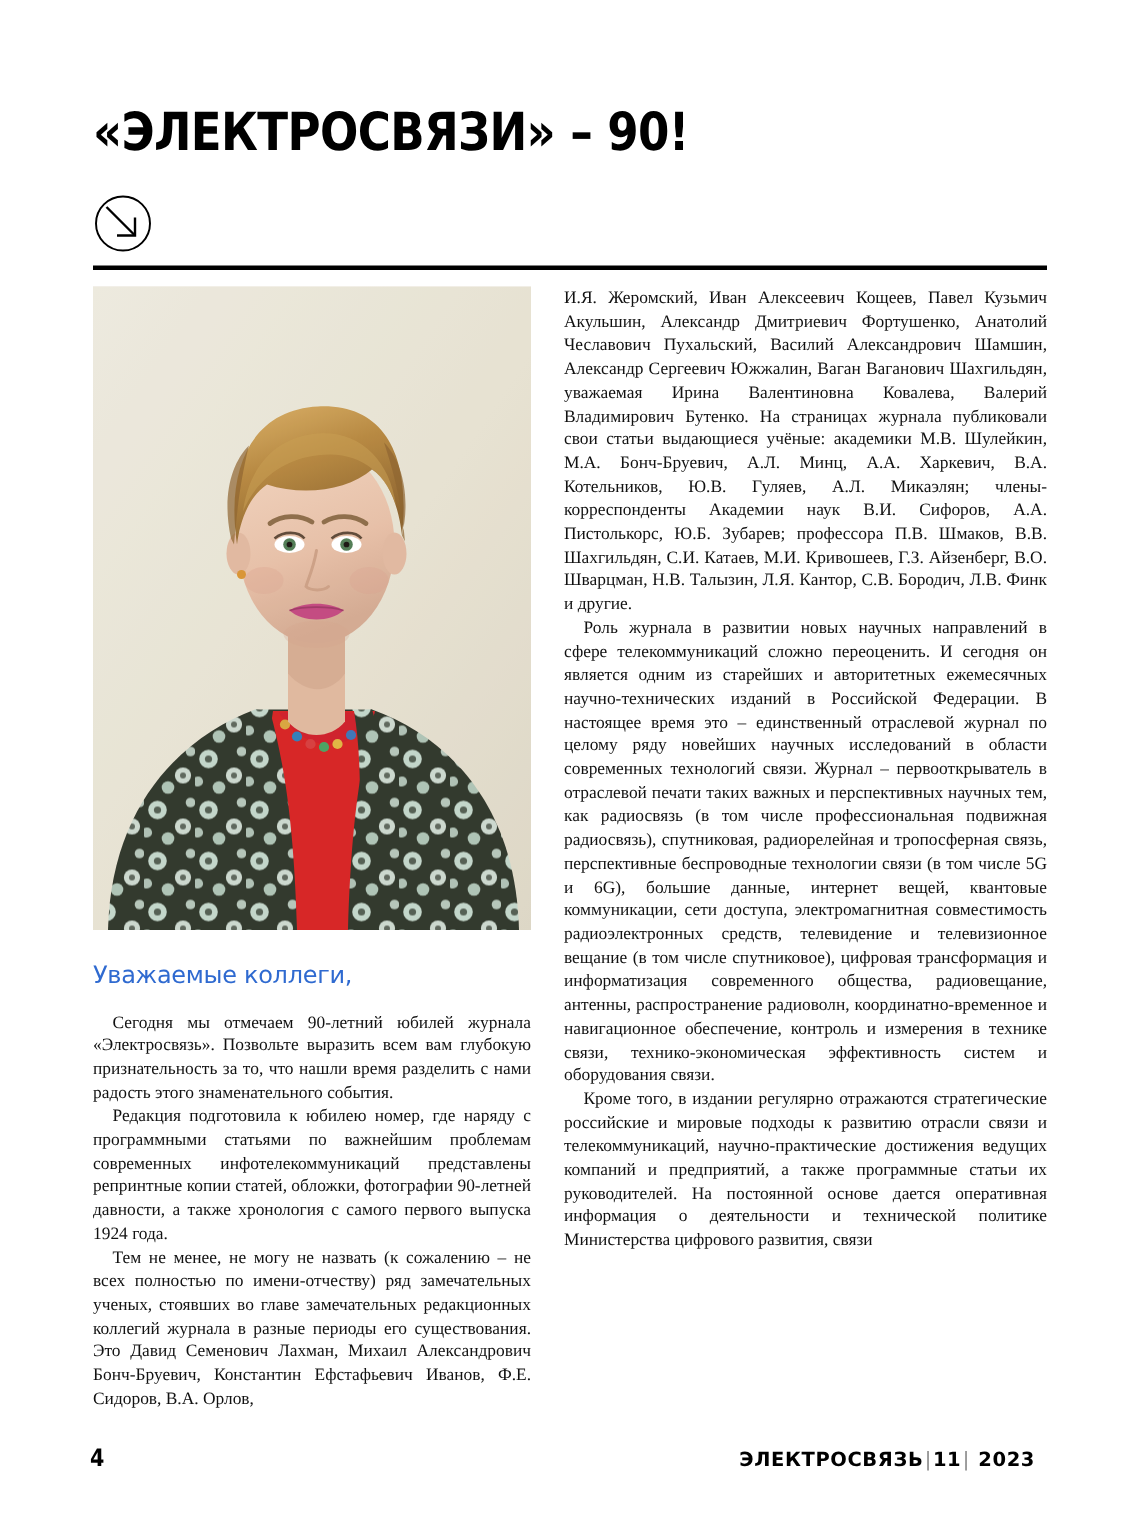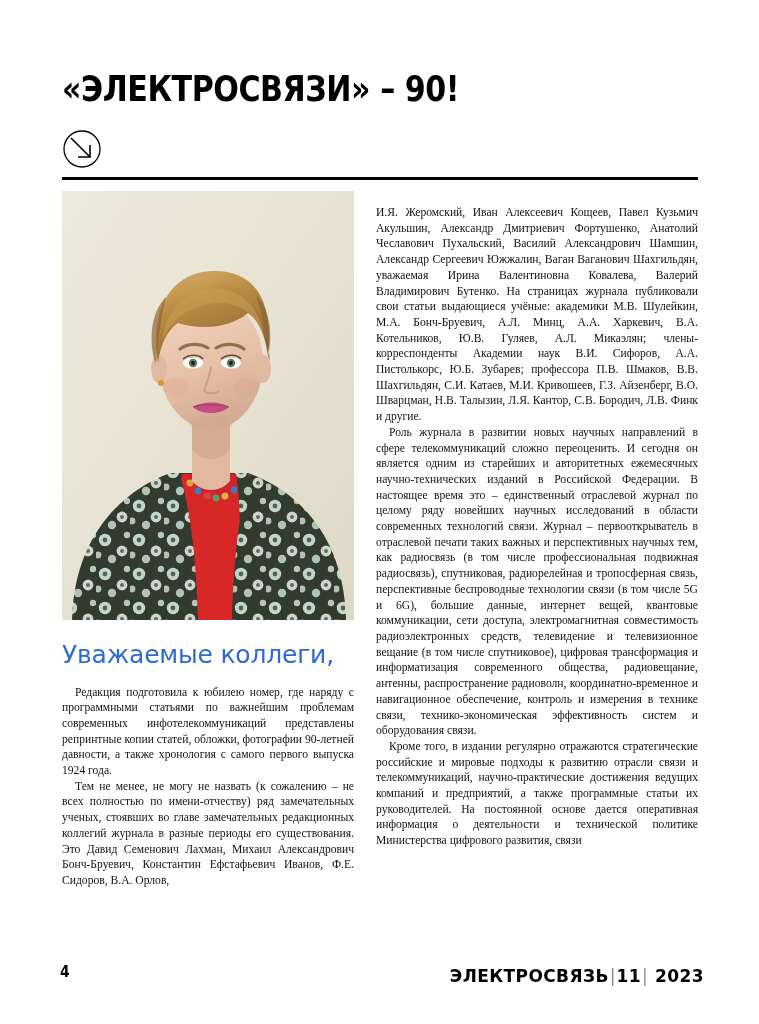--- a/index.html
+++ b/index.html
@@ -78,21 +78,21 @@
     height: 429px;
     overflow: hidden;
     background: #e9e4d8;
   }
   .photo svg { display: block; width: 100%; height: 100%; }
 
   
   .greeting {
     font-family: "DejaVu Sans", sans-serif;
     font-weight: 400;
-    font-size: 25px;
+    font-size: 16px;
     line-height: 1.22;
     color: #2f6ad0;
     margin-top: 20px;
     letter-spacing: -0.2px;
   }
   .greeting .gl { display: block; }
 
   
   .body-text {
     font-size: 11.6px;
@@ -101,42 +101,42 @@
     text-justify: inter-word;
     hyphens: manual;
     color: #111111;
   }
   .body-text p {
     margin: 0;
     text-indent: 13px;
   }
   .body-text p.first { text-indent: 13px; }
   .col-left .body-text { margin-top: 14px; }
-  .col-right .body-text { margin-top: 14px; }
+  .col-right .body-text { margin-top: 0; }
   .u { }
 
   
   .folio {
     position: absolute;
     left: 60px;
     top: 962px;
     font-family: "DejaVu Sans", sans-serif;
     font-weight: 700;
     font-size: 16px;
     color: #000000;
     transform: scaleX(0.86);
     transform-origin: left center;
   }
   .footer-right {
     position: absolute;
-    right: 55px;
+    right: 69px;
     top: 966px;
     font-family: "DejaVu Sans", sans-serif;
     font-weight: 700;
-    font-size: 17px;
+    font-size: 13px;
     letter-spacing: 0.4px;
     color: #000000;
     white-space: nowrap;
   }
   .footer-right .sep {
     font-weight: 400;
     color: #8a8a8a;
     letter-spacing: 0;
     padding: 0 1px;
   }
@@ -254,20 +254,21 @@
 
         <rect x="0" y="0" width="292" height="429" fill="#ffffff" opacity="0.04"></rect>
       </svg>
     </div>
 
     <div class="greeting">
       <span class="gl">Уважаемые коллеги,</span>
     </div>
 
     <div class="body-text">
+      <p class="first">Сегодня мы отмечаем 90-летний юбилей журнала «Электросвязь». Позвольте выразить всем вам глубокую признательность за то, что нашли время разделить с нами радость этого знаменательного события.</p>
       <p>Редакция подготовила к юбилею номер, где наряду с программными статьями по важнейшим проблемам современных инфотелекоммуникаций представлены репринтные копии статей, обложки, фотографии 90-летней давности, а также хронология с самого первого выпуска 1924 года.</p>
       <p>Тем не менее, не могу не назвать (к сожалению – не всех полностью по имени-отчеству) ряд замечательных ученых, стоявших во главе замечательных редакционных коллегий журнала в разные периоды его существования. Это Давид Семенович Лахман, Михаил Александрович Бонч-Бруевич, Константин Ефстафьевич Иванов, Ф.Е. Сидоров, В.А. Орлов,</p>
     </div>
   </div>
 
   <div class="col-right">
     <div class="body-text">
       <p style="text-indent: 0px;"><span>И.Я. Жеромский, Иван Алексеевич Кощеев, Павел Кузьмич Акульшин, Александр Дмитриевич Фортушенко, Анатолий Чеславович Пухальский, Василий Александрович Шамшин, Александр Сергеевич Южжалин, Ваган Ваганович Шахгильдян, уважаемая Ирина Валентиновна Ковалева, Валерий Владимирович Бутенко. На страницах журнала публиковали свои статьи выдающиеся учёные: академики М.В. Шулейкин, М.А. Бонч-Бруевич, А.Л. Минц, А.А. Харкевич, В.А. Котельников, Ю.В. Гуляев, А.Л. Микаэлян; члены-корреспонденты Академии наук В.И. Сифоров, А.А. Пистолькорс, Ю.Б. Зубарев; профессора П.В. Шмаков, В.В. Шахгильдян, С.И. Катаев, М.И. Кривошеев, Г.З. Айзенберг, В.О. Шварцман, Н.В. Талызин, Л.Я. Кантор, С.В. Бородич, Л.В. Финк и другие.</span></p>
       <p><span>Роль журнала в развитии новых научных направлений в сфере телекоммуникаций сложно переоценить. И сегодня он является одним из старейших и авторитетных </span><span class="u">ежемесячных</span><span> научно-технических изданий в Российской Федерации. В настоящее время это – </span><span class="u">единственный</span><span> отраслевой журнал по целому ряду новейших научных исследований в области современных технологий связи. Журнал – первооткрыватель в отраслевой печати таких важных и перспективных научных тем, как радиосвязь (в том числе профессиональная подвижная радиосвязь), спутниковая, радиорелейная и тропосферная связь, перспективные беспроводные технологии связи (в том числе 5G и 6G), большие данные, интернет вещей, квантовые коммуникации, сети доступа, электромагнитная совместимость радиоэлектронных средств, телевидение и телевизионное вещание (в том числе спутниковое), цифровая трансформация и информатизация современного общества, радиовещание, антенны, распространение радиоволн, координатно-временное и навигационное обеспечение, контроль и измерения в технике связи, технико-экономическая эффективность систем и оборудования связи.</span></p>
       <p><span>Кроме того, в издании регулярно отражаются стратегические российские и мировые подходы к развитию отрасли связи и телекоммуникаций, научно-практические достижения ведущих компаний и предприятий, а также программные статьи их руководителей. На постоянной основе дается оперативная информация о деятельности и технической политике Министерства цифрового развития, связи</span></p>

